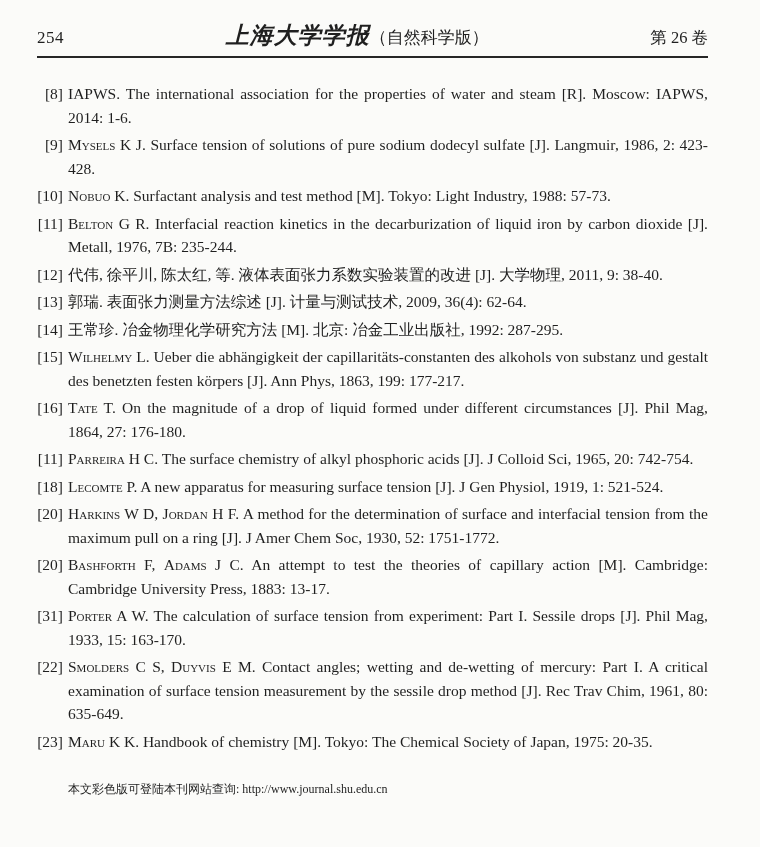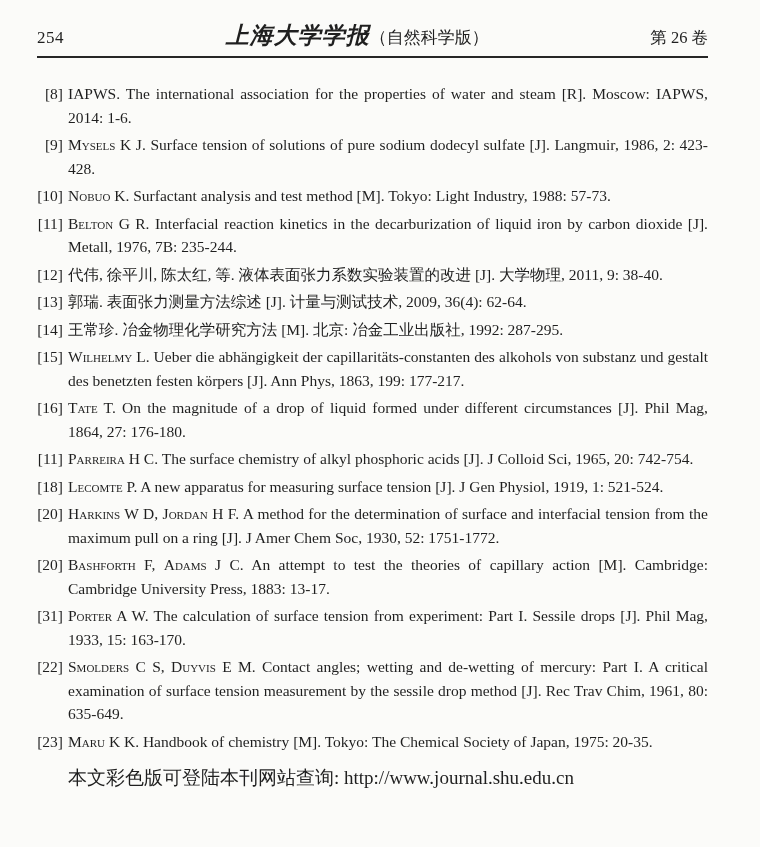--- a/index.html
+++ b/index.html
@@ -71,23 +71,23 @@
     left: 0;
     top: 0;
     width: 26px;
     text-align: right;
   }
   .sc {
     font-variant: small-caps;
     font-family: Liberation Serif, serif;
   }
   .footer-note {
-    margin: 13px 52px 0 37px;
+    margin: 25px 52px 0 37px;
     padding-left: 31px;
-    font-size: 19px;
+    font-size: 12px;
     line-height: 23.5px;
   }
 </style>
 </head>
 <body>
 
 <div class="page">
 
   <div class="header">
     <div class="header-row">

